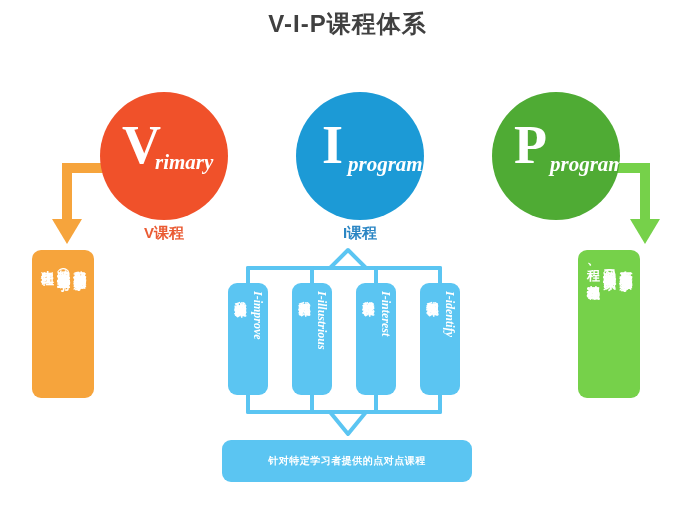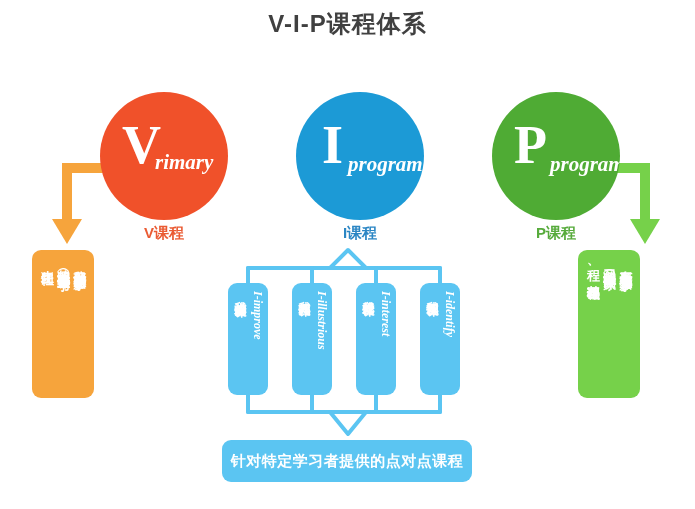--- a/index.html
+++ b/index.html
@@ -164,21 +164,21 @@
 
   
   .bottom-box {
     position: absolute;
     left: 222px; top: 440px;
     width: 250px; height: 42px;
     background: #5bc5f2;
     border-radius: 9px;
     color: #ffffff;
     display: flex; align-items: center; justify-content: center;
-    font-size: 15px; font-weight: bold;
+    font-size: 10px; font-weight: bold;
     letter-spacing: 0.5px;
     font-family: Liberation Sans, sans-serif;
   }
 </style>
 </head>
 <body>
 
 <div id="stage">
 
   <div class="title">V-I-P课程体系</div>
@@ -221,21 +221,20 @@
     <span class="cap">I</span>
     <span class="rest">program</span>
   </div>
   <div class="circle green">
     <span class="cap">P</span>
     <span class="rest">program</span>
   </div>
 
   <div class="caption i">I课程</div>
   <div class="caption v">V课程</div>
-  <div class="caption p">P课程</div>
 
   <div class="side-box orange">
     <span class="vcol">部分学习者参加学习</span>
     <span class="vcol">的课程（选修课与学</span>
     <span class="vcol">生社团）</span>
   </div>
 
   <div class="side-box green">
     <span class="vcol">所有学习者都参加学</span>
     <span class="vcol">习的课程（国家课</span>

